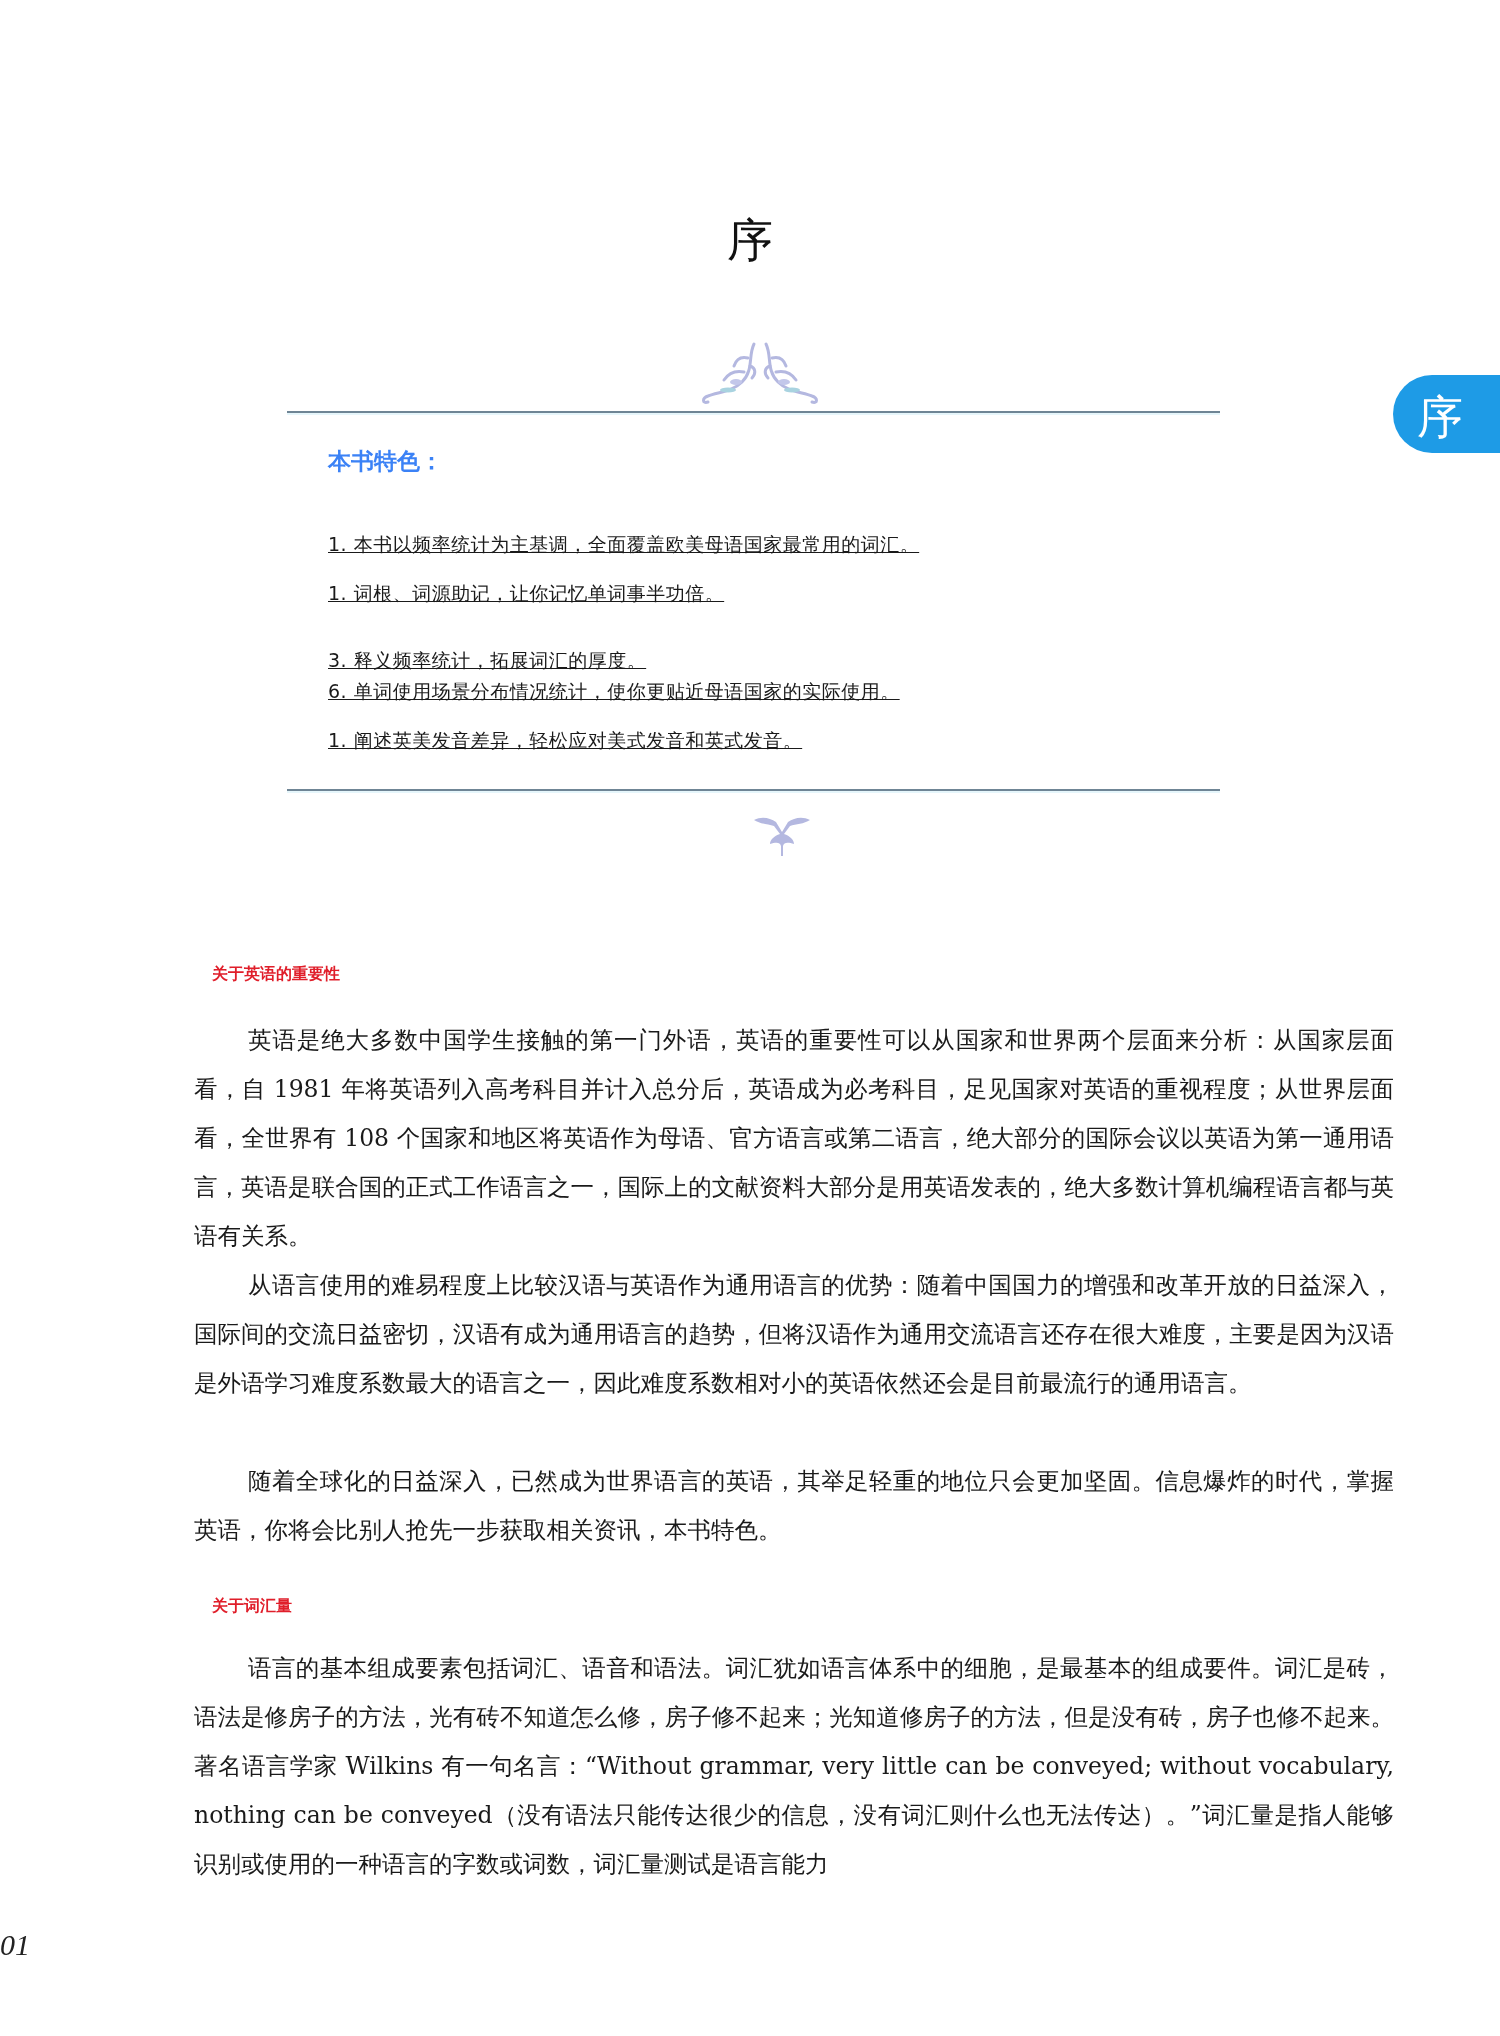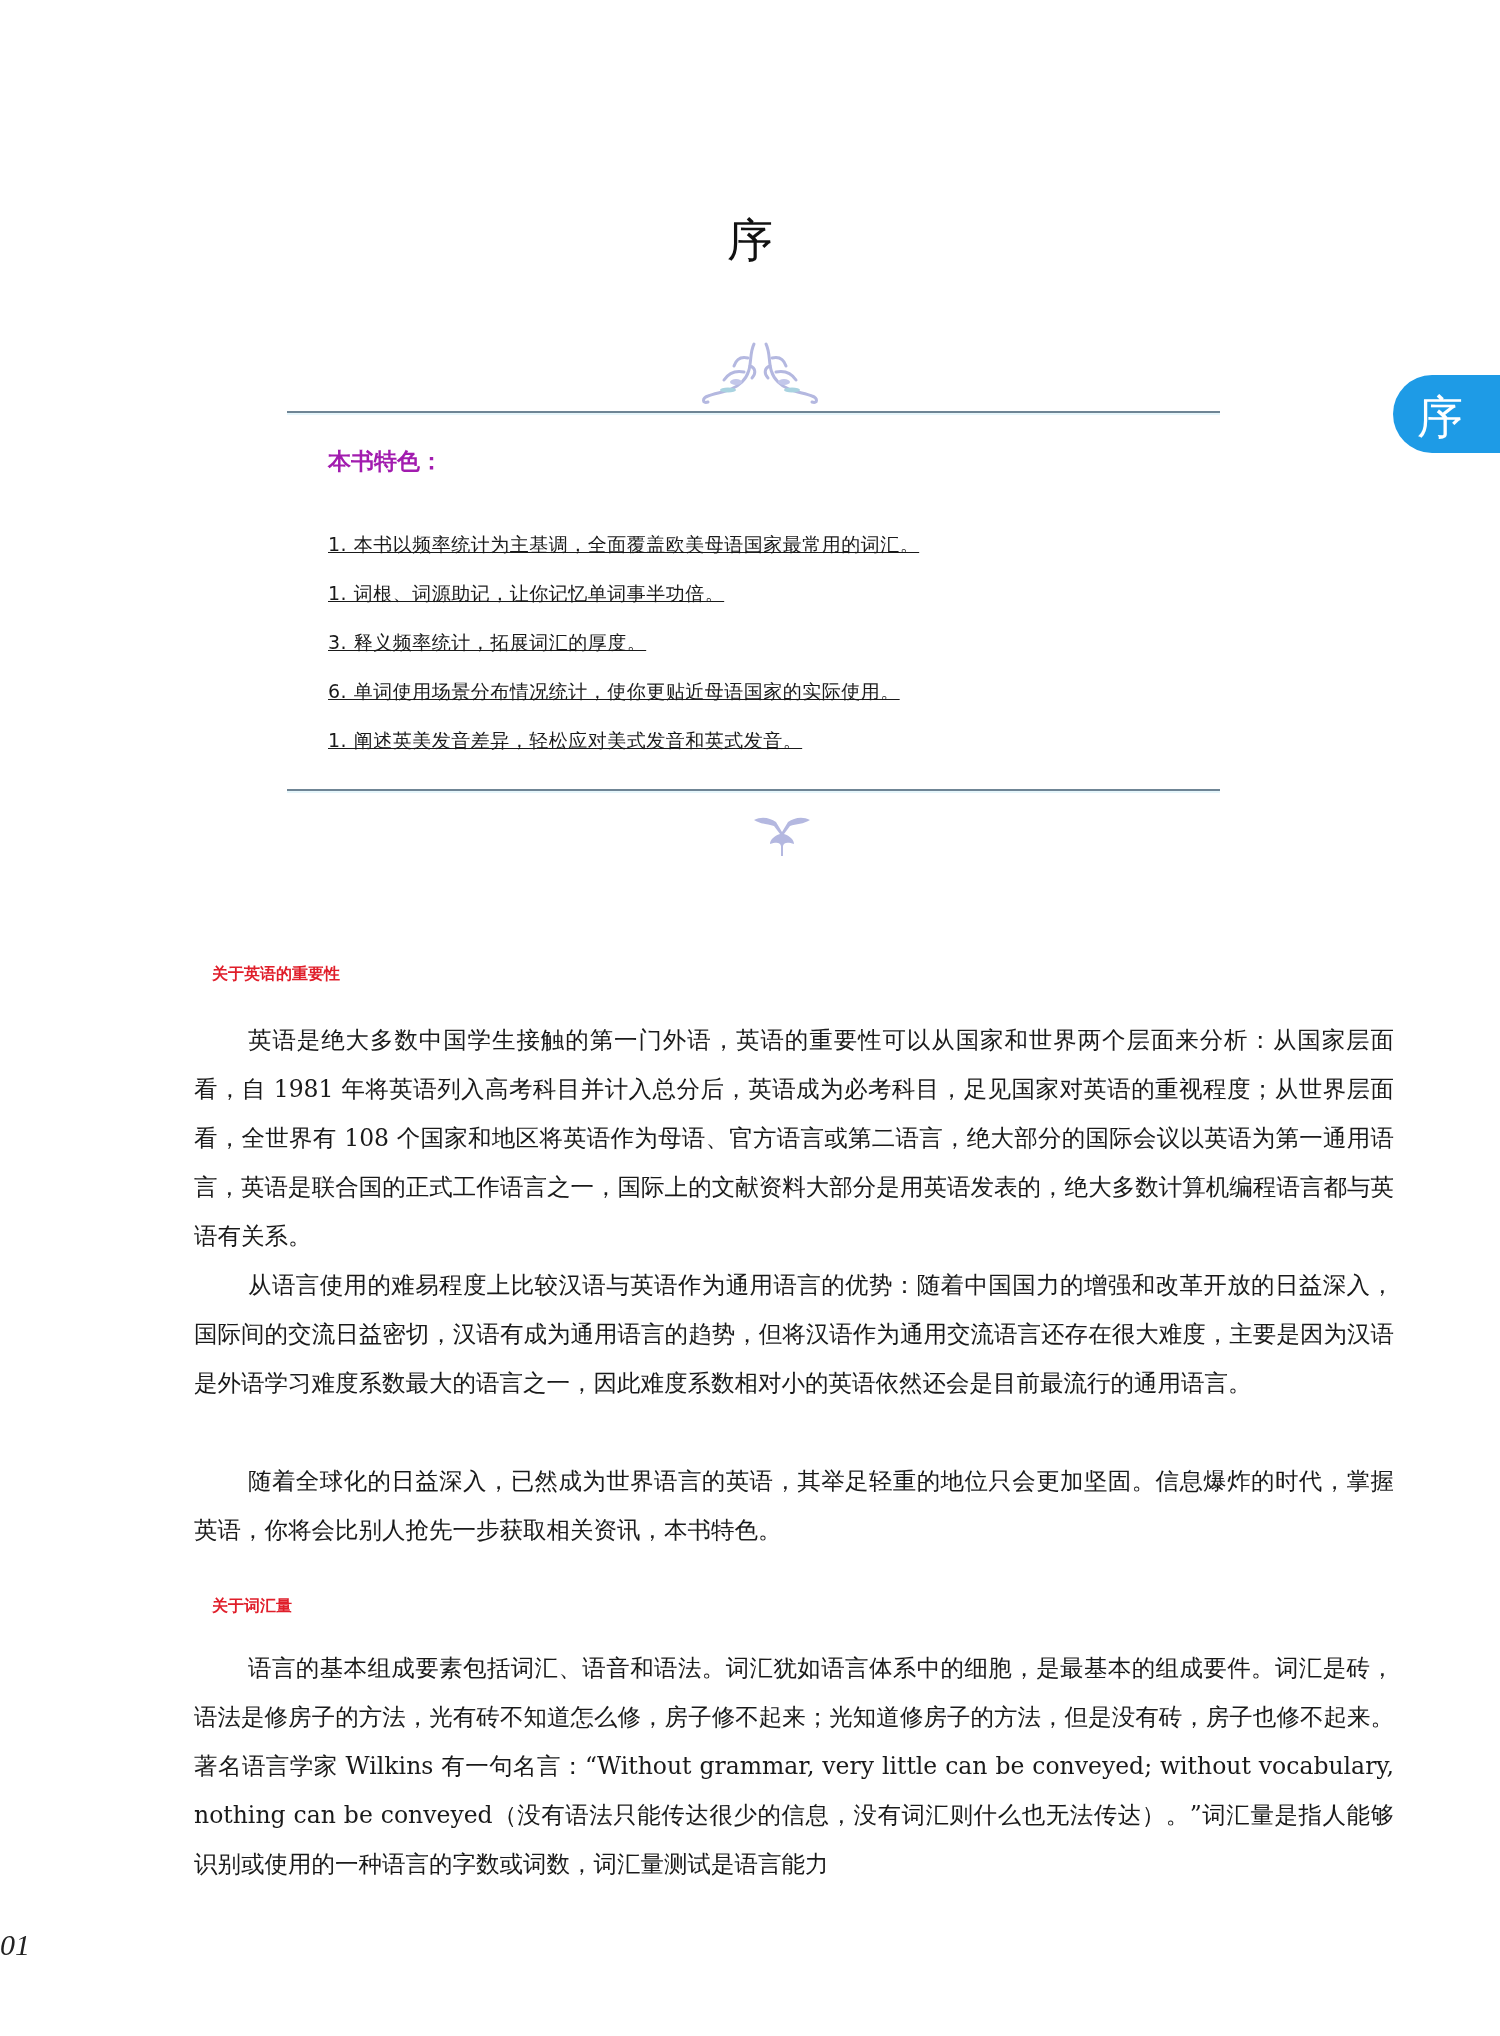--- a/index.html
+++ b/index.html
@@ -10,21 +10,21 @@
   .side-tab { position:absolute; left:1393px; top:375px; width:120px; height:78px;
               background:#1e9be6; border-radius:40px 0 0 40px; }
   .side-tab span { position:absolute; left:24px; top:12px; font-size:46px; color:#ffffff;
                    font-family:"DejaVu Sans","Liberation Sans",sans-serif; }
   .ornament-top { position:absolute; left:698px; top:336px; width:124px; height:70px; }
   .ornament-bottom { position:absolute; left:752px; top:812px; width:60px; height:46px; }
   .rule { position:absolute; left:287px; width:933px; height:2px; background:#6f8595;
           box-shadow:0 2px 0 #e6f6fb; }
   .rule.top { top:411px; }
   .rule.bottom { top:789px; }
-  .features-heading { position:absolute; left:328px; top:446px; font-size:23px; color:#a21caf;
+  .features-heading { position:absolute; left:328px; top:446px; font-size:23px; color:#3b82f6;
                       font-family:"DejaVu Sans","Liberation Sans",sans-serif; font-weight:bold;text-align:right; }
   .feature-item { position:absolute; left:328px; font-size:19px; color:#1a1a1a;
                   font-family:"DejaVu Sans","Liberation Sans",sans-serif; white-space:nowrap; letter-spacing:0.5px;text-decoration:underline; }
   .section-heading { position:absolute; left:212px; font-size:16px; color:#e01e2a; font-weight:bold;
                      font-family:"DejaVu Sans","Liberation Sans",sans-serif; }
   .para { position:absolute; left:158px; width:1200px; font-size:23.5px; line-height:49px;
           text-align:justify; text-indent:54px; color:#1a1a1a;
           font-family:"DejaVu Serif","Liberation Serif",serif;margin-left:36px; }
   .page-number { position:absolute; left:0; width:1500px; top:1928px; text-align:left;
                  font-size:30px; font-style:italic; color:#222;
@@ -57,21 +57,21 @@
     <ellipse cx="94" cy="54" rx="8" ry="2.5" fill="#a9d3e0"></ellipse>
   </g>
 </svg>
 
 <div class="rule top"></div>
 
 <div class="features-heading">本书特色：</div>
 
 <div class="feature-item" style="top:532px">1. 本书以频率统计为主基调，全面覆盖欧美母语国家最常用的词汇。</div>
 <div class="feature-item" style="top:581px">1. 词根、词源助记，让你记忆单词事半功倍。</div>
-<div class="feature-item" style="top:630px">3. 释义频率统计，拓展词汇的厚度。</div>
+<div class="feature-item" style="top:648px">3. 释义频率统计，拓展词汇的厚度。</div>
 <div class="feature-item" style="top:679px">6. 单词使用场景分布情况统计，使你更贴近母语国家的实际使用。</div>
 <div class="feature-item" style="top:728px">1. 阐述英美发音差异，轻松应对美式发音和英式发音。</div>
 
 <div class="rule bottom"></div>
 
 <svg class="ornament-bottom" viewBox="0 0 60 46">
   <g fill="#b4b8e0">
     <path d="M2 8 C10 4 18 6 24 10 L30 20 L36 10 C42 6 50 4 58 8 C52 12 44 12 38 14 L32 22 C38 24 42 28 42 32 C36 30 32 30 31 34 L31 44 L29 44 L29 34 C28 30 24 30 18 32 C18 28 22 24 28 22 L22 14 C16 12 8 12 2 8 Z"></path>
   </g>
 </svg>

